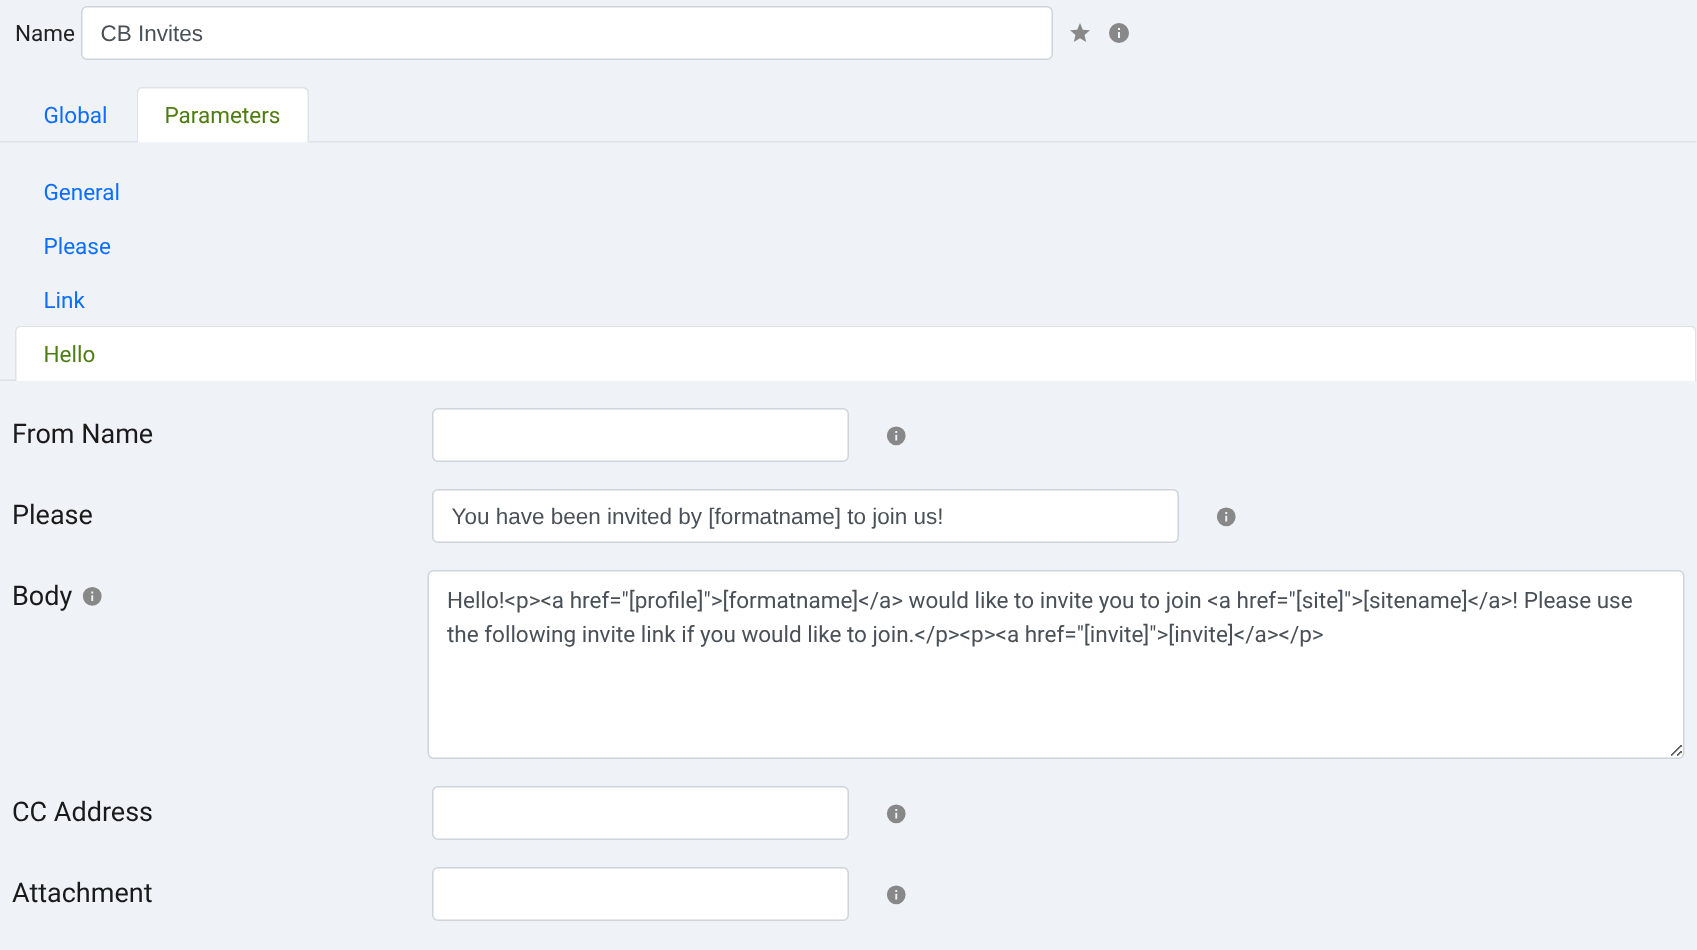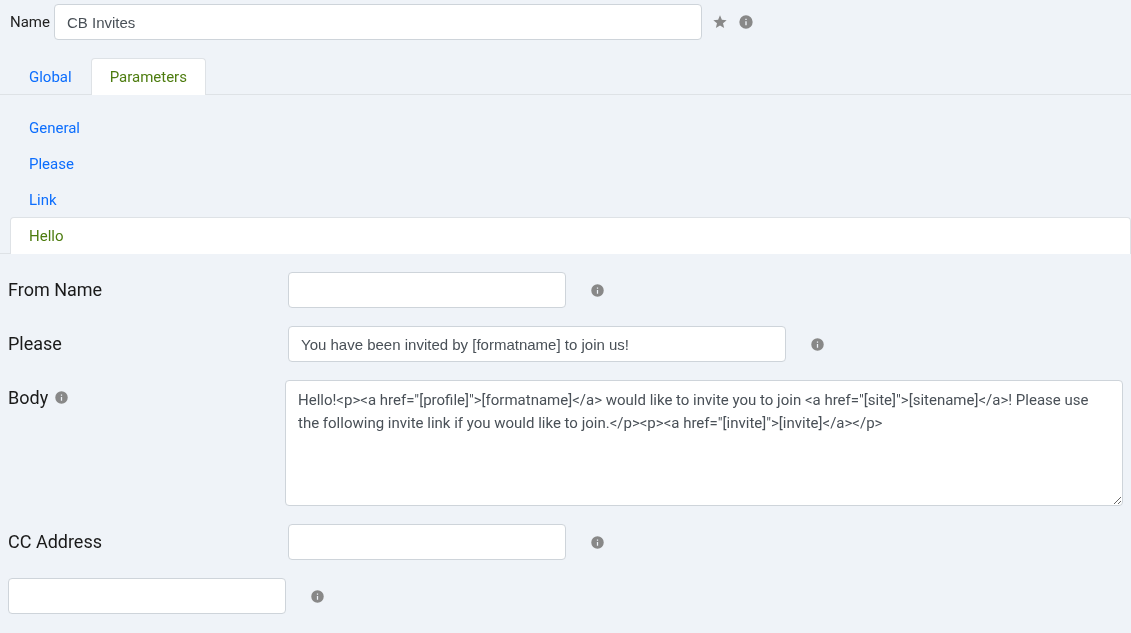--- a/index.html
+++ b/index.html
@@ -214,20 +214,21 @@
         <span class="info-small">
           <svg viewBox="0 0 24 24">
               <path d="M12 2a10 10 0 100 20 10 10 0 000-20zm1 15h-2v-6h2v6zm0-8h-2V7h2v2z"></path>
             </svg>
         </span>
       </div>
     </div>
 
 
     <div class="form-row">
+      <div class="form-label">Attachment</div>
       <div class="form-field">
         <input class="input-small" type="text" value="" style="">
         <span class="info-small">
           <svg viewBox="0 0 24 24">
               <path d="M12 2a10 10 0 100 20 10 10 0 000-20zm1 15h-2v-6h2v6zm0-8h-2V7h2v2z"></path>
             </svg>
         </span>
       </div>
     </div>
 

